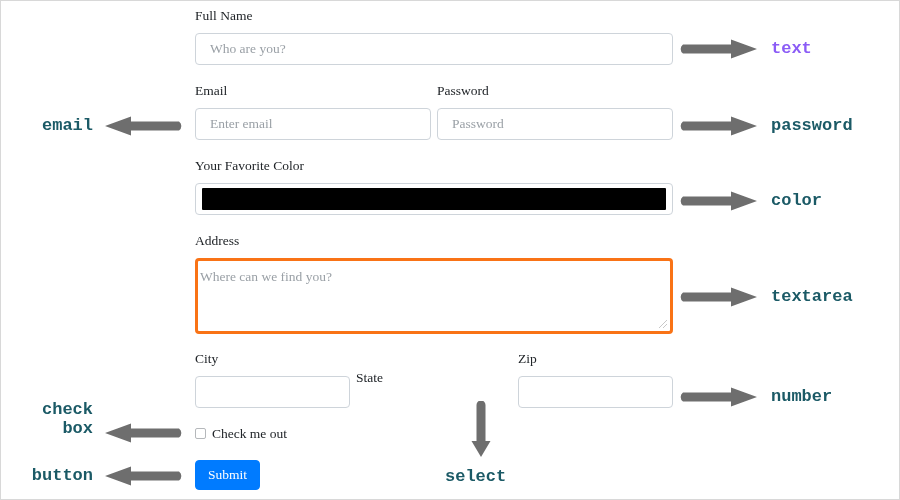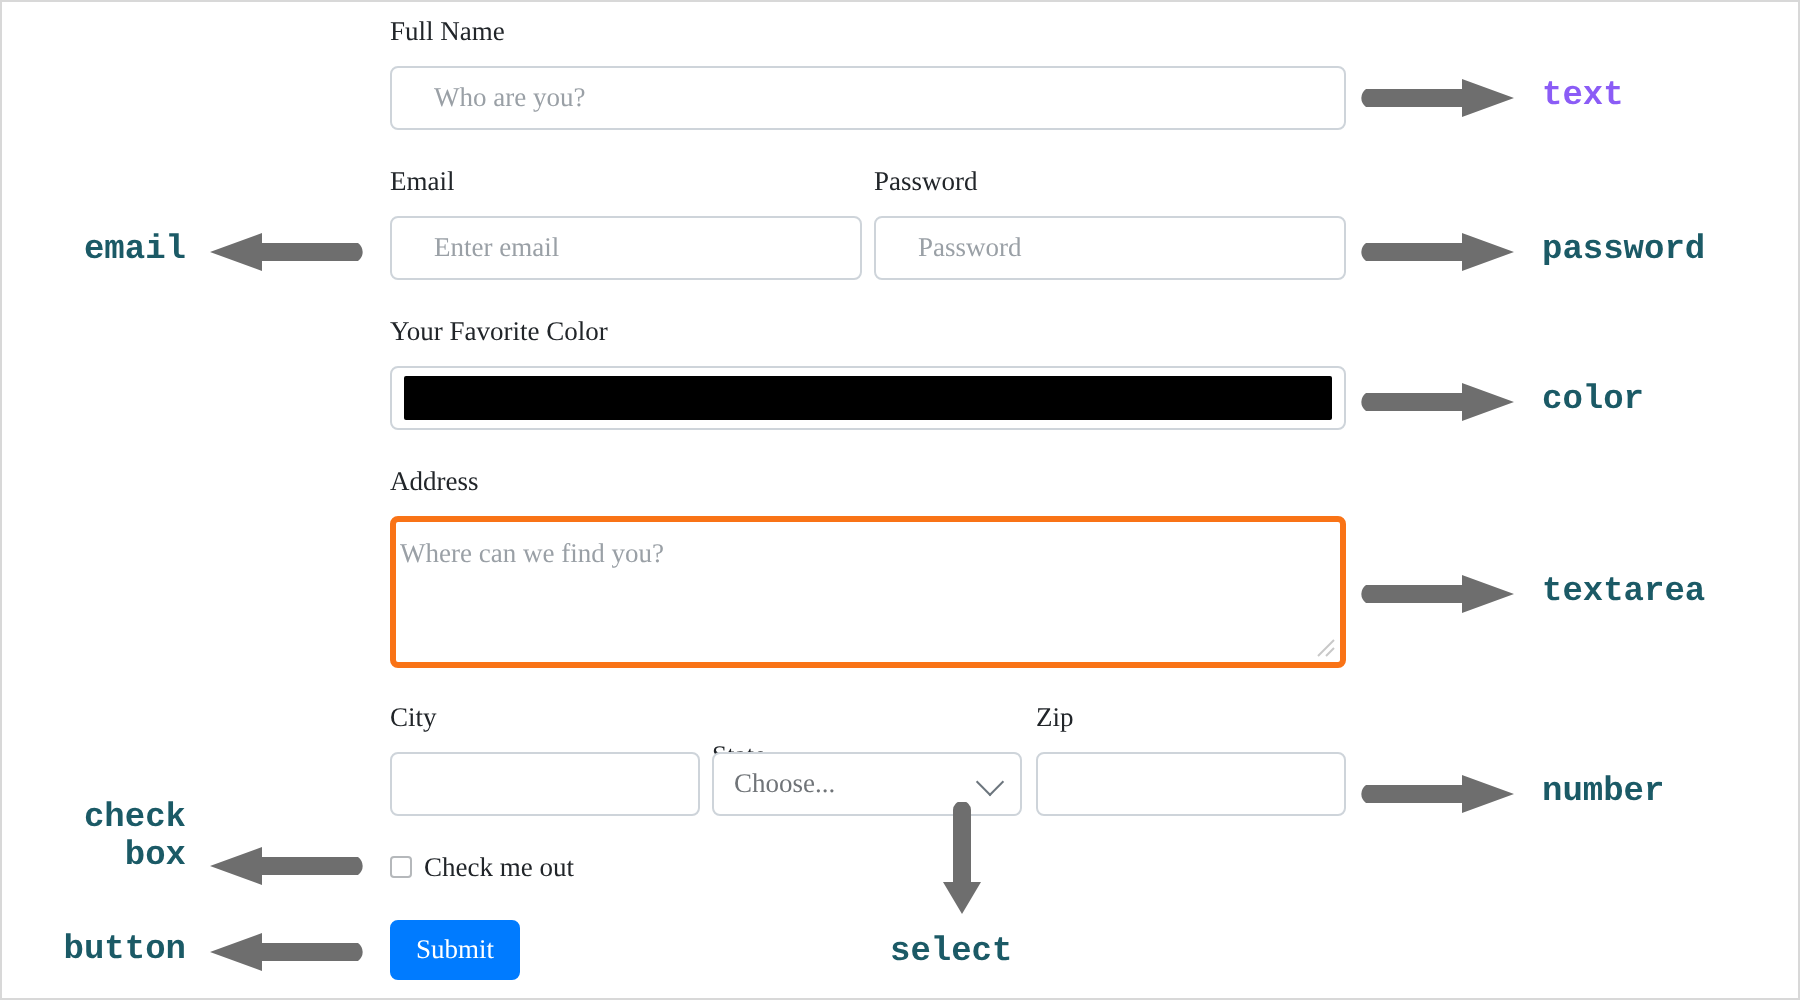--- a/index.html
+++ b/index.html
@@ -38,21 +38,21 @@
 
   .field {
     position: absolute;
     box-sizing: border-box;
     background: #ffffff;
     border: 1px solid #ced4da;
     border-radius: 4px;
     font-family: "Liberation Serif", "DejaVu Serif", serif;
     font-size: 13.5px;
     color: #495057;
-    padding: 0 21px;
+    padding: 0 14px;
     line-height: 1;
     display: flex;
     align-items: center;
     text-align: right;
   }
   .field .ph {
     color: #9aa0a6;
     font-size: 13.5px;
     font-family: "Liberation Serif", "DejaVu Serif", serif;
   }
@@ -211,24 +211,20 @@
         <line x1="10" y1="6" x2="6" y2="10" stroke="#c8c8c8" stroke-width="1"></line>
       </svg>
     </div>
 
     <div class="label" style="left:0px; top:351px;">City</div>
     <div class="field" style="left:0px; top:375px; width:155px; height:32px;">
       <span class="ph"></span>
     </div>
 
     <div class="label" style="left:161px; top:370px;">State</div>
-    <div class="selectfield" style="left:161px; top:375px; width:155px; height:32px;">
-      <span>Choose...</span>
-      <span class="chev"></span>
-    </div>
 
     <div class="label" style="left:323px; top:351px;">Zip</div>
     <div class="field" style="left:323px; top:375px; width:155px; height:32px;">
       <span class="ph"></span>
     </div>
 
     <div class="checkrow" style="left:0px; top:426px;text-align:right;">
       <span class="cbox"></span>
       <span class="ctext">Check me out</span>
     </div>

